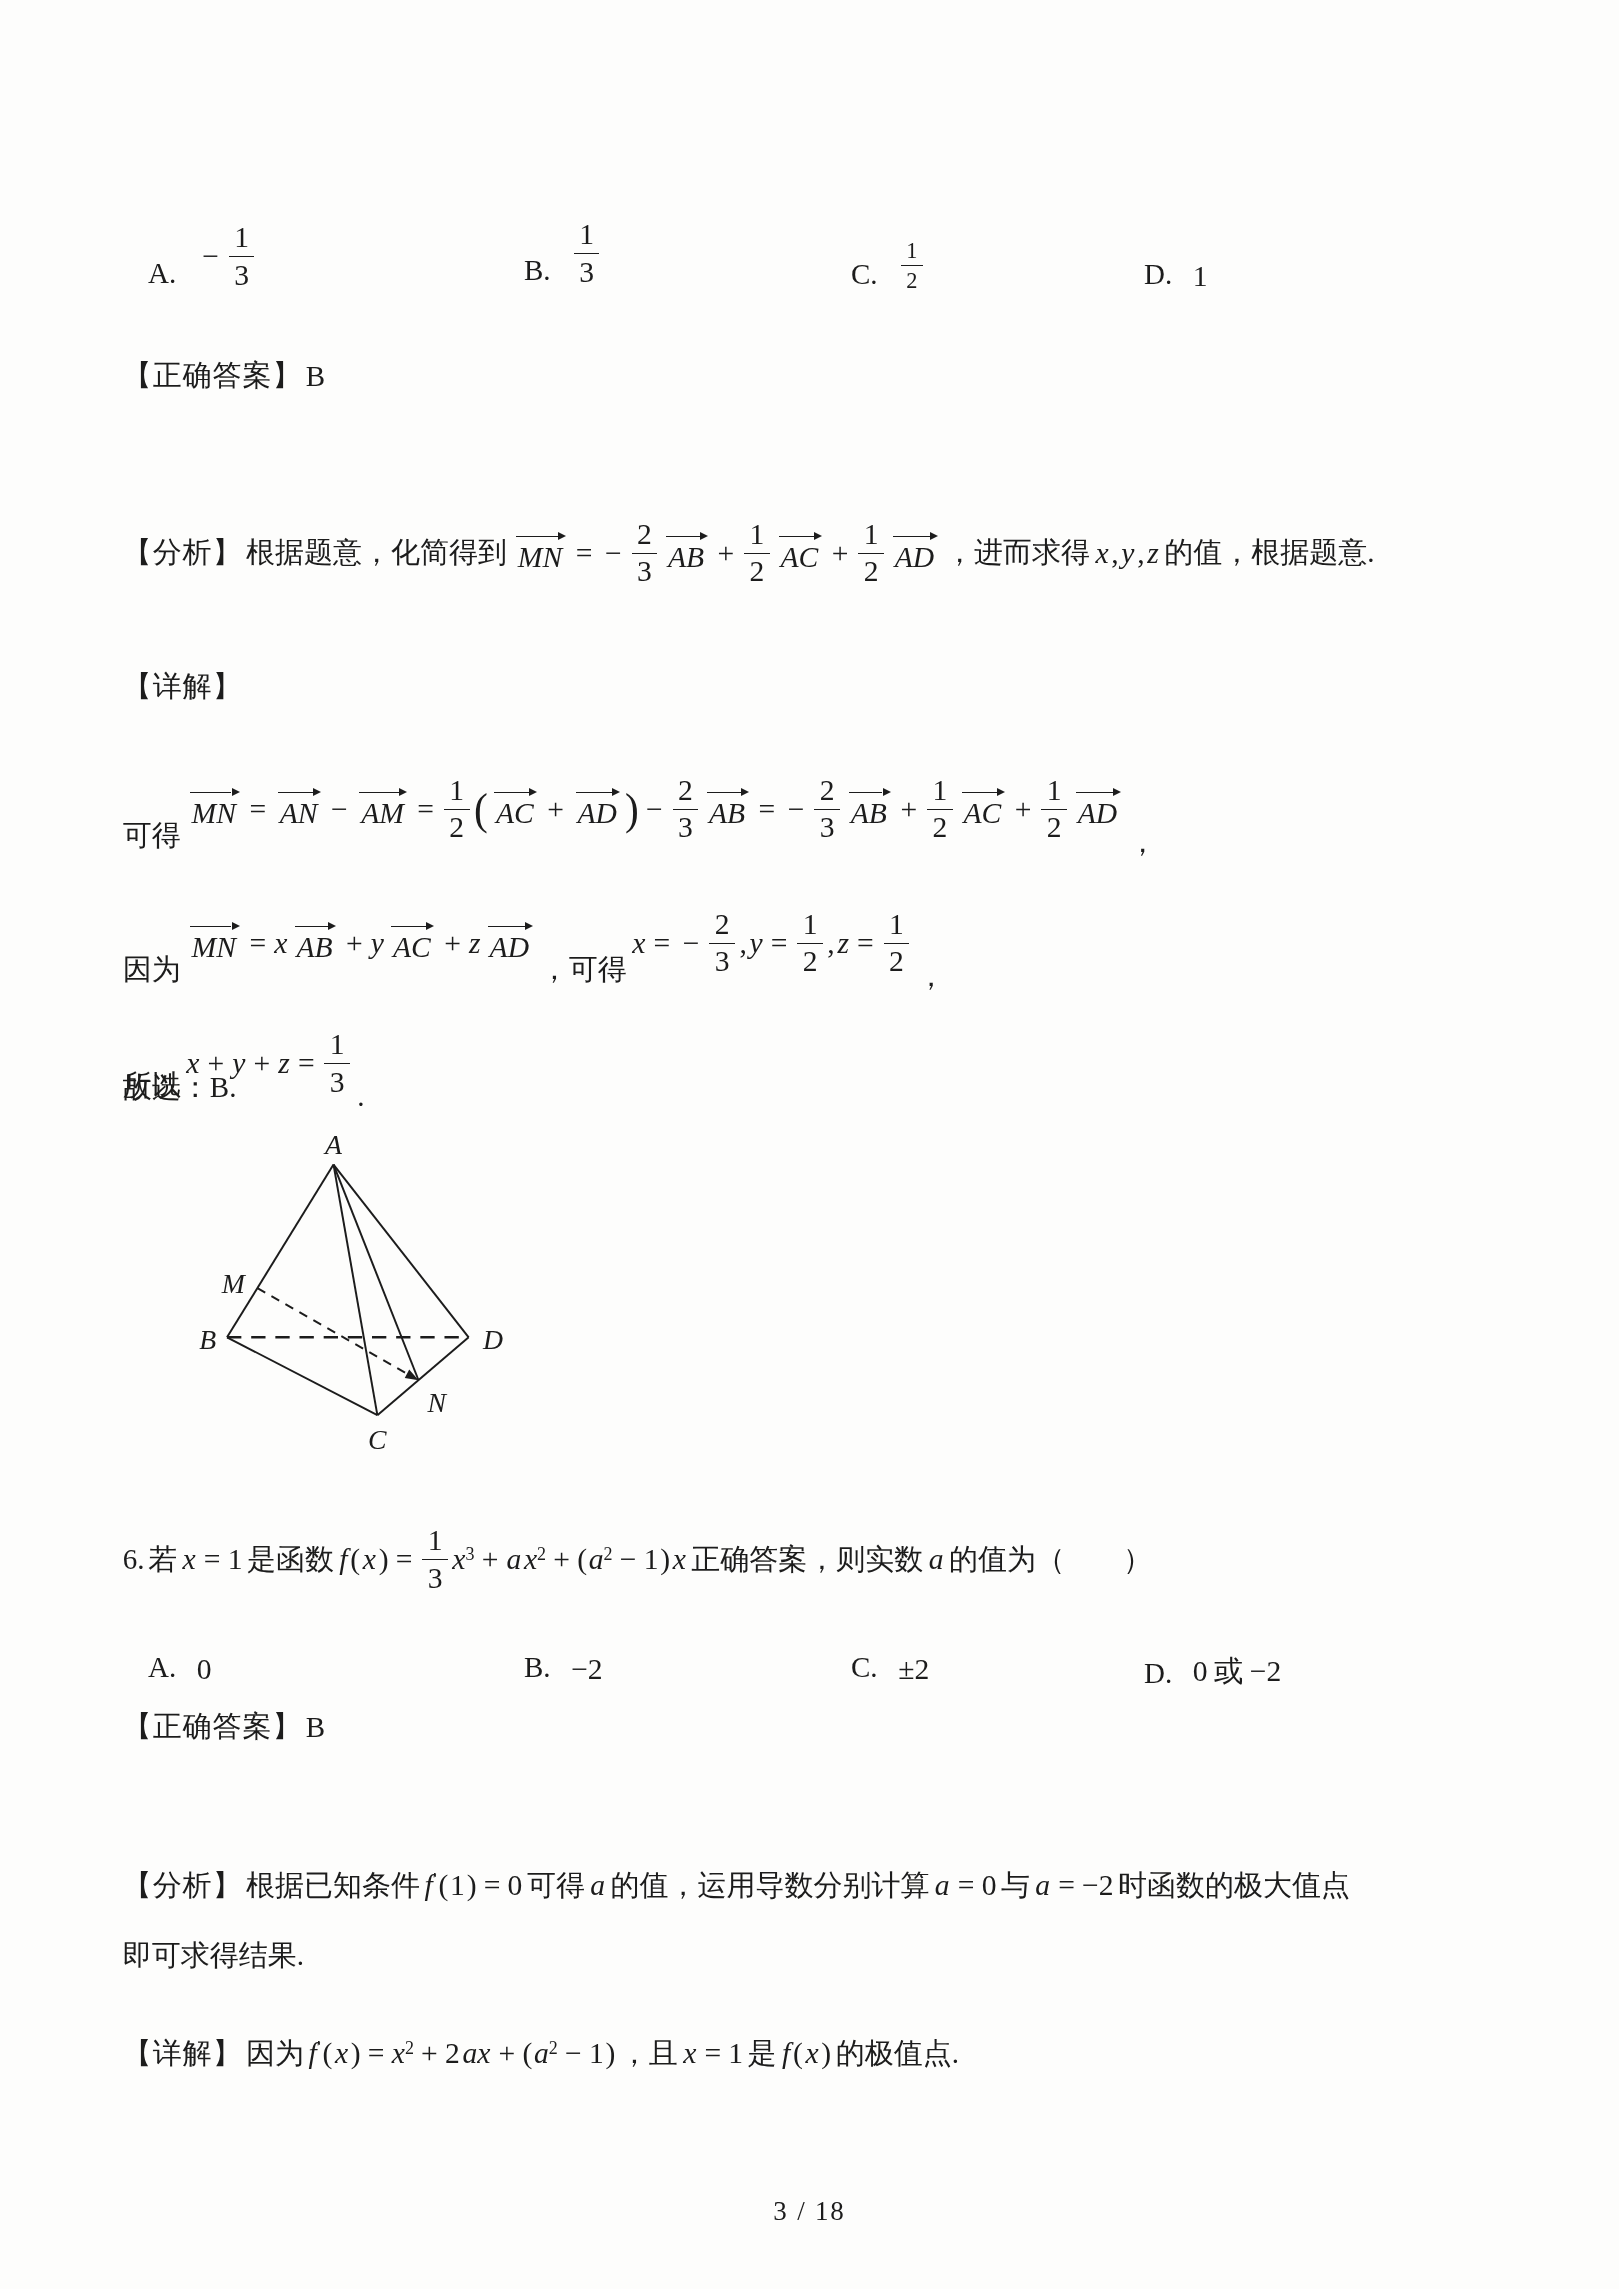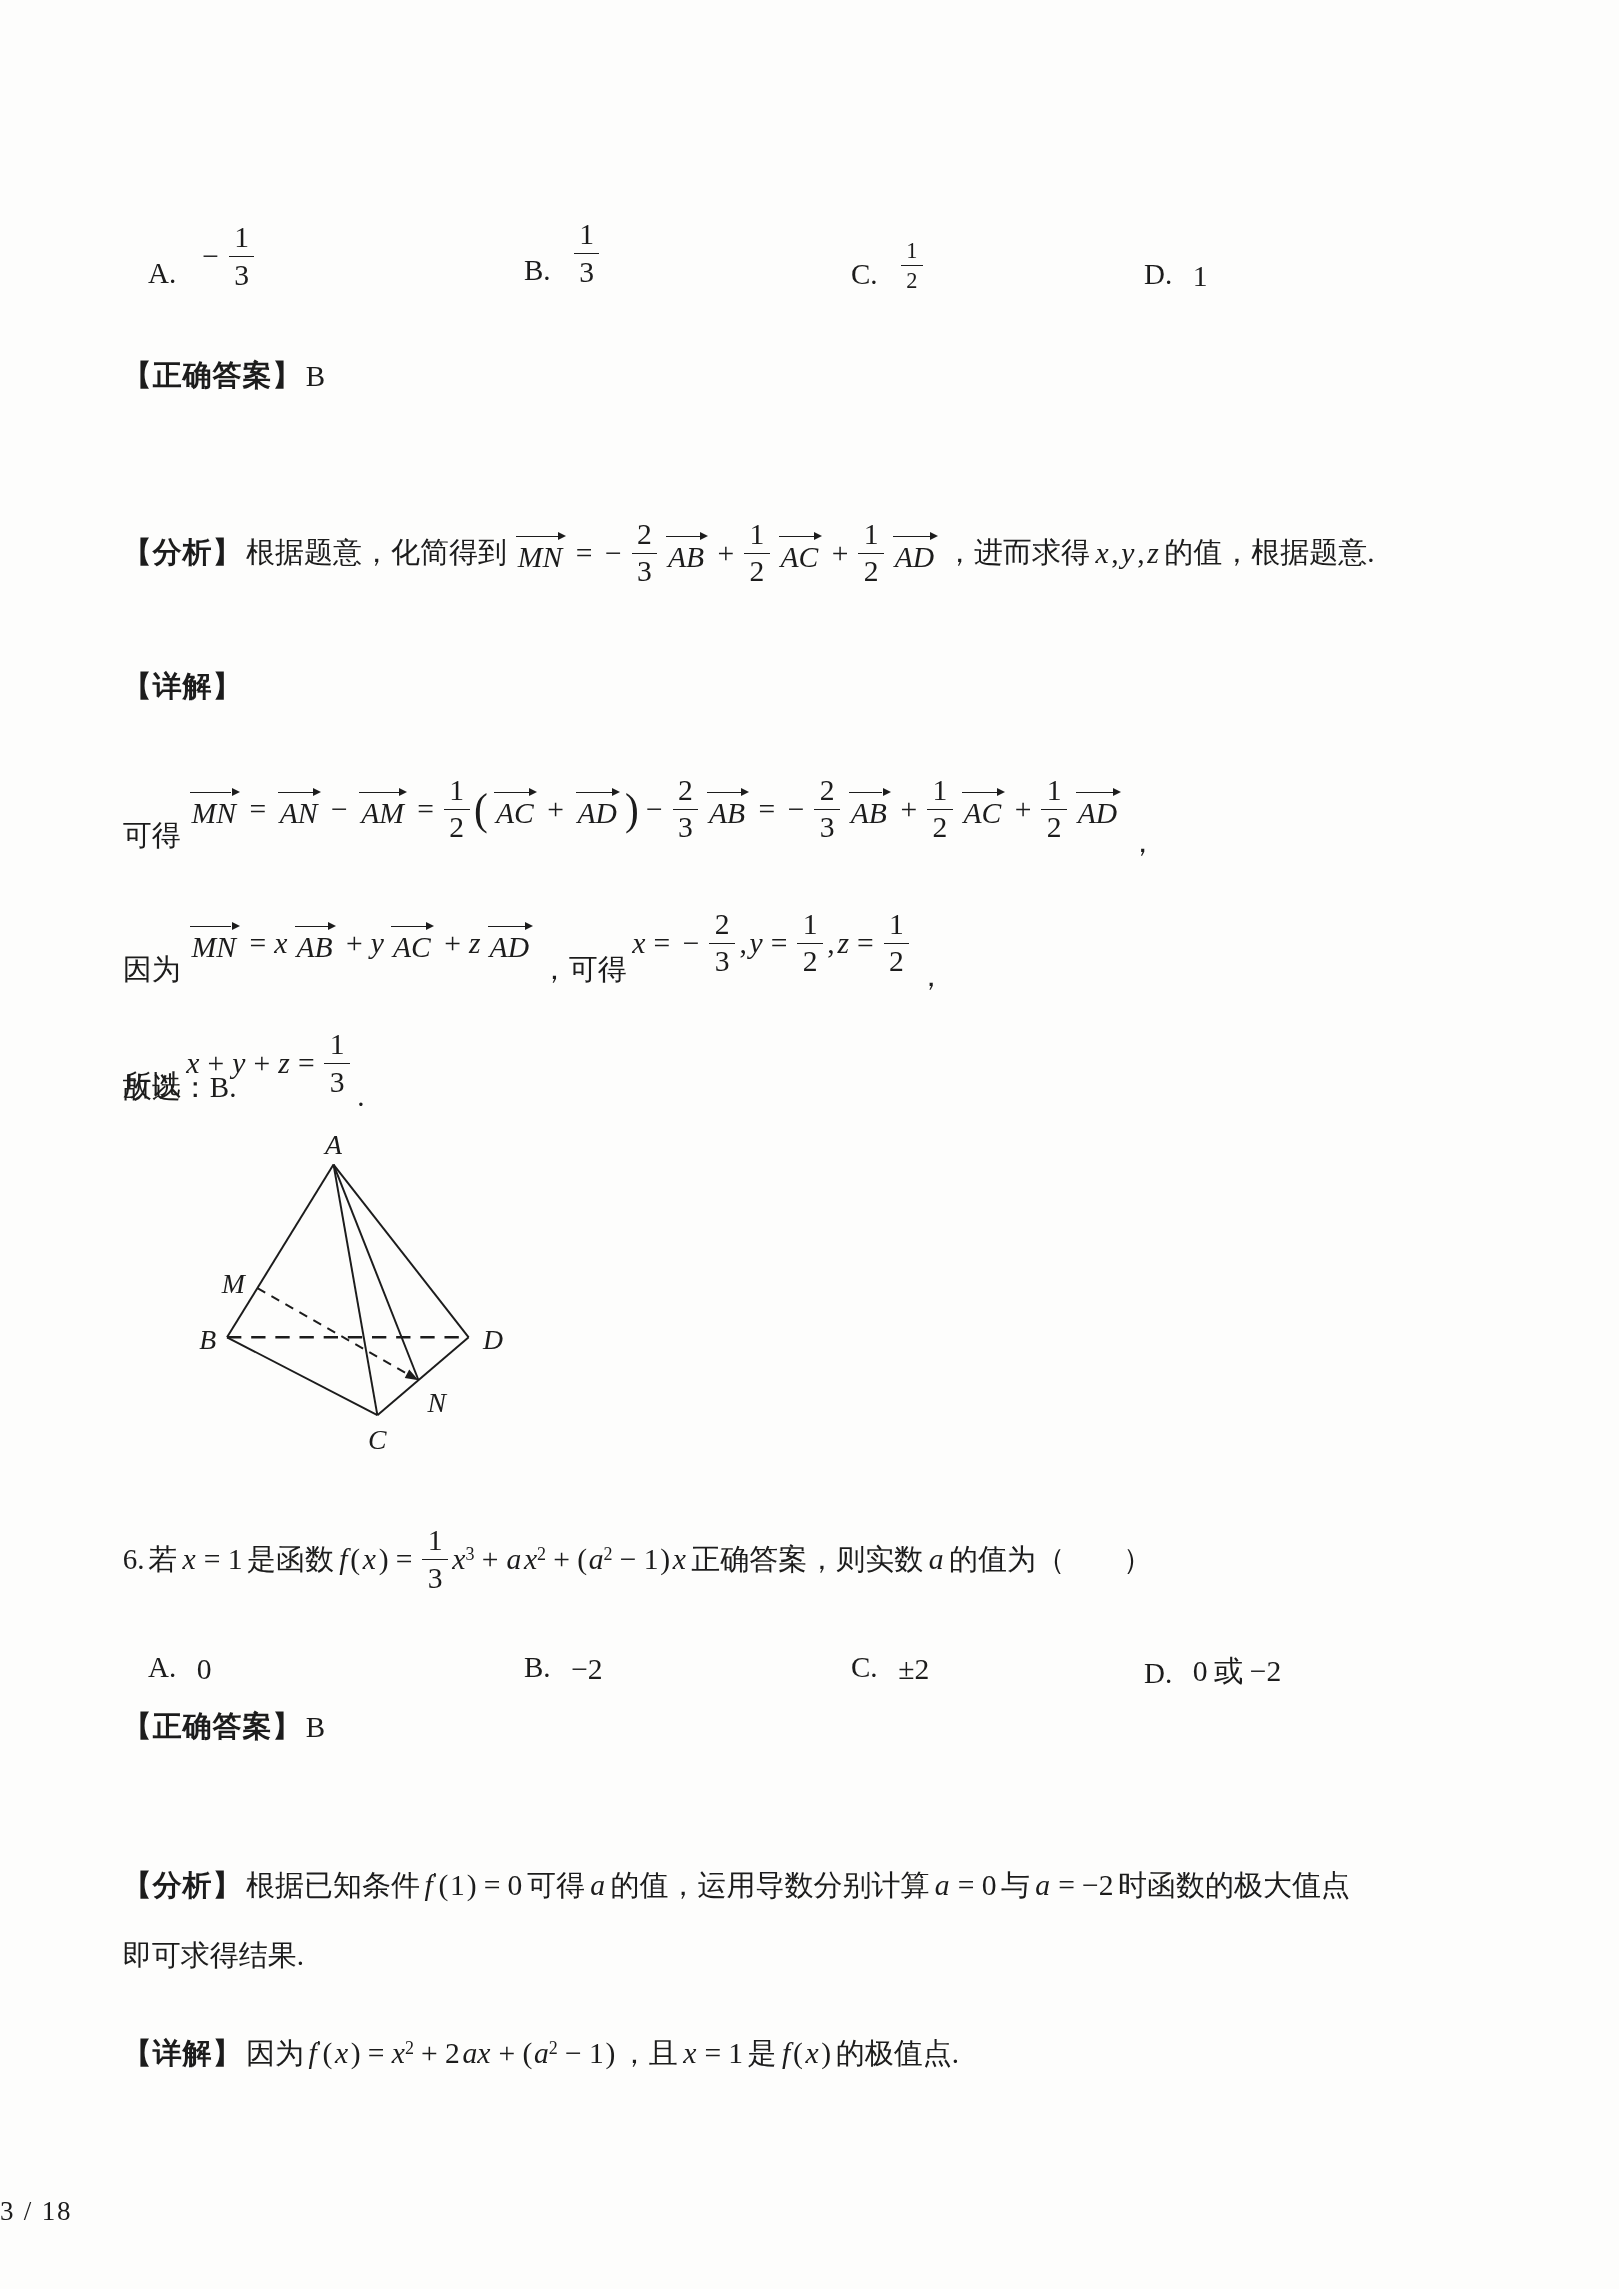--- a/index.html
+++ b/index.html
@@ -3,21 +3,21 @@
 <meta charset="utf-8">
 <style>
   html,body { margin:0; padding:0; background:#ffffff; }
   .page {
     position:relative; width:1619px; height:2289px; background:#fdfdfc;
     font-family:"Liberation Serif","DejaVu Serif",serif;
     color:#1c1c1c; font-size:29px; overflow:hidden;
   }
   .row { position:absolute; display:flex; align-items:center; white-space:nowrap; }
   .row > span { margin:0 1.8px; }
-  .tag { font-weight:bold; letter-spacing:0.9px; }
+  .tag { font-weight:normal; letter-spacing:0.9px; }
   .txt { font-style:normal; }
 
   
   .opt { position:absolute; display:flex; align-items:flex-end; column-gap:12.5px; white-space:nowrap; }
   .opt .opt-label { padding-bottom:1.8px; }
   .opt.sm .formula { font-size:22.4px; }
 
   
   .formula { display:inline-flex; align-items:center; font-style:italic; margin:0 7.2px; font-size:29.6px; }
   .formula .op { font-style:normal; margin:0 6.3px; }
@@ -33,21 +33,21 @@
   .vec::after { content:""; position:absolute; right:-0.9px; top:0; width:0; height:0;
     border-left:8px solid #1c1c1c; border-top:4px solid transparent; border-bottom:4px solid transparent; }
   .supw { display:inline-flex; align-items:flex-start; margin:0 0.9px; }
   .supw .base { font-style:italic; }
   .supw sup { font-size:18px; line-height:1; margin-top:1.8px; font-style:normal; }
 
   .low { align-self:flex-end; padding-bottom:10.7px; }
   .punct-low { align-self:flex-end; padding-bottom:3.6px; }
 
   .figure { position:absolute; left:193px; top:1127px; }
-  .footer { position:absolute; left:0; top:2196px; width:1619px; text-align:left; font-size:27px; letter-spacing:1.8px; }
+  .footer { position:absolute; left:0; top:2196px; width:1619px; text-align:center; font-size:27px; letter-spacing:1.8px; }
 </style>
 </head>
 <body>
 
 <div class="page">
 
   <div class="opt" style="left:148px;top:221px;">
     <span class="opt-label">A.</span>
     <span class="formula">
         <span class="op">−</span>

